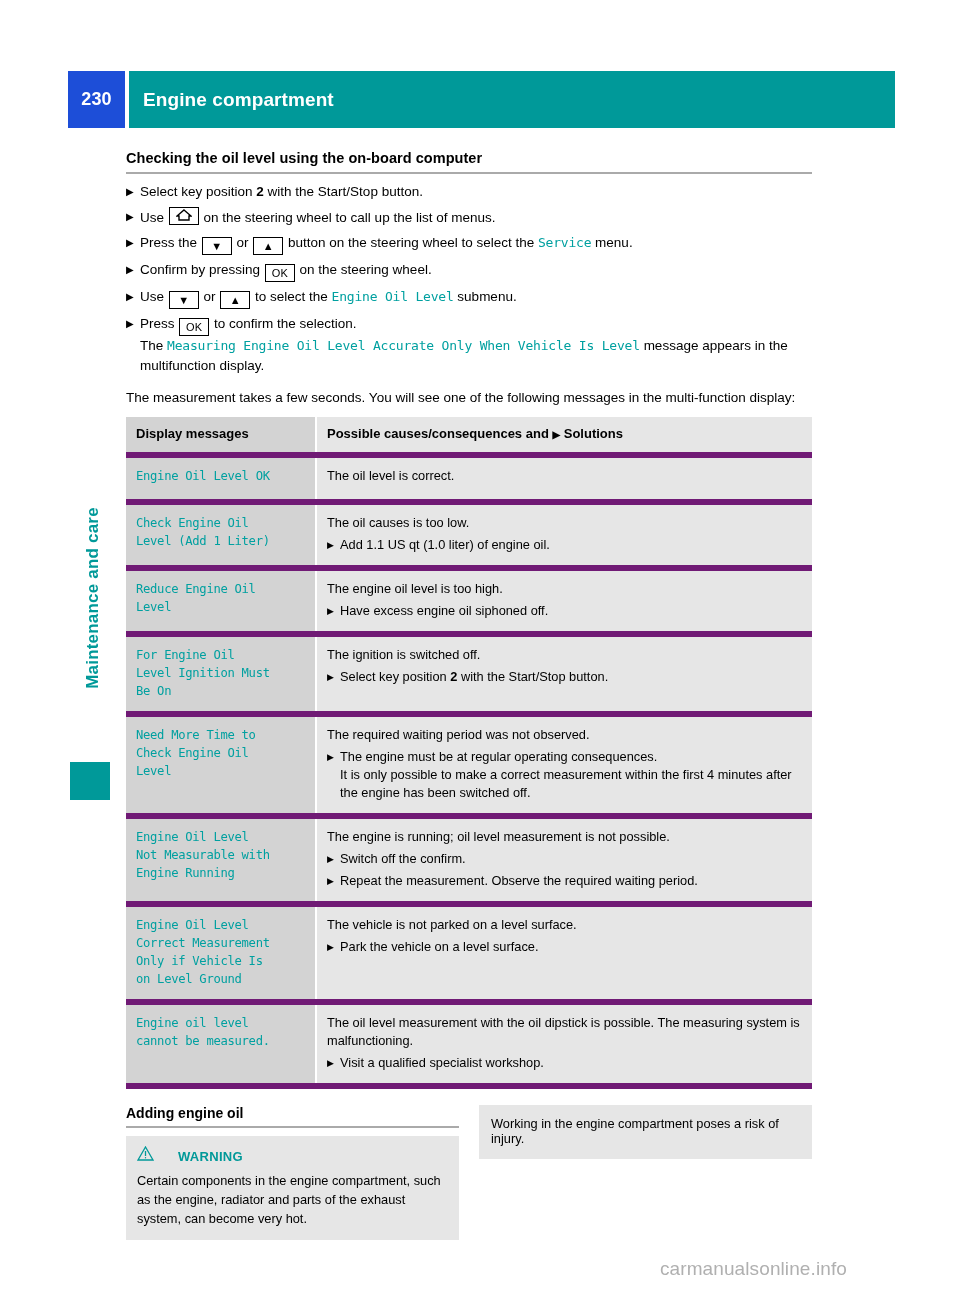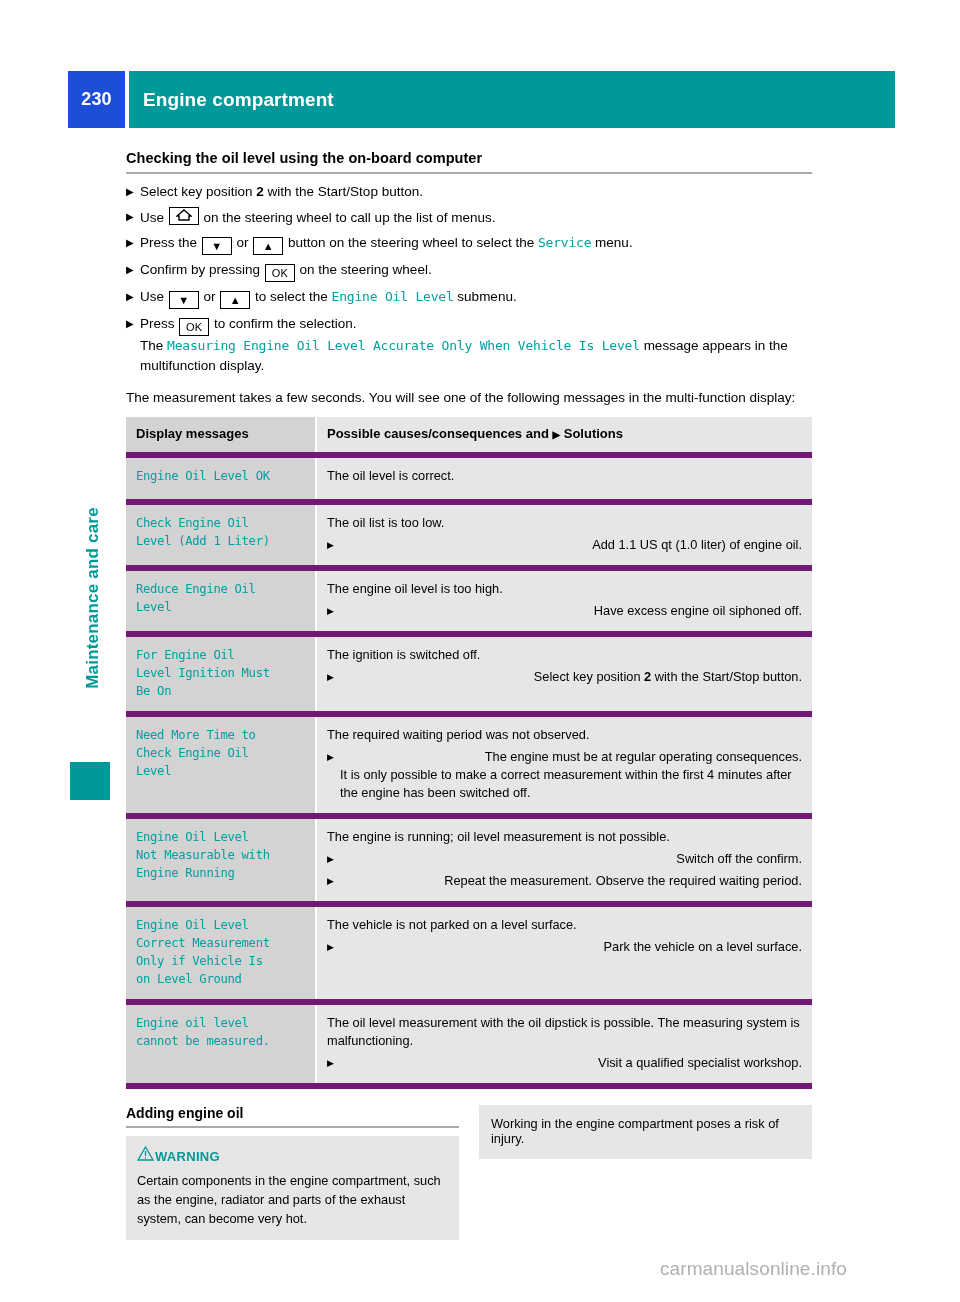--- a/index.html
+++ b/index.html
@@ -198,21 +198,21 @@
     display: flex;
     align-items: flex-start;
     margin-top: 4px;
   }
   .desc-sub .b {
     flex: 0 0 auto;
     width: 13px;
     font-size: 9px;
     line-height: 18px;
   }
-  .desc-sub .t { flex: 1 1 auto; text-align: right; }
+  .desc-sub .t { flex: 1 1 auto; }
   .desc-indent { margin-left: 13px; }
 
   
   .bottom-wrap {
     display: flex;
     gap: 20px;
     margin-top: 16px;
   }
   .bottom-left { width: 333px; }
   .bottom-right { width: 333px; }
@@ -224,21 +224,21 @@
   }
   .warn-box {
     background: #e6e6e6;
     padding: 10px 11px 12px 11px;
     font-size: 12.8px;
     line-height: 19px;
   }
   .warn-head {
     display: flex;
     align-items: center;
-    gap: 1px;
+    gap: 24px;
     margin-bottom: 5px;
   }
   .warn-label {
     color: #009999;
     font-weight: bold;
     font-size: 13px;
     letter-spacing: 0.3px;
   }
   .cont-box {
     background: #e6e6e6;
@@ -334,21 +334,21 @@
         <td class="c-msg" style="white-space:pre-line">Engine Oil Level OK</td>
         <td class="c-desc">
           <div class="desc-line">The oil level is correct.</div>
         </td>
       </tr>
 
       <tr>
         <td class="c-msg" style="white-space:pre-line">Check Engine Oil
 Level (Add 1 Liter)</td>
         <td class="c-desc">
-          <div class="desc-line">The oil list is too low.</div>
+          <div class="desc-line">The oil causes is too low.</div>
           <div class="desc-sub">
               <span class="b">▶</span>
               <span class="t">Add 1.1 US qt (1.0 liter) of engine oil.</span>
             </div>
         </td>
       </tr>
 
       <tr>
         <td class="c-msg" style="white-space:pre-line">Reduce Engine Oil
 Level</td>

